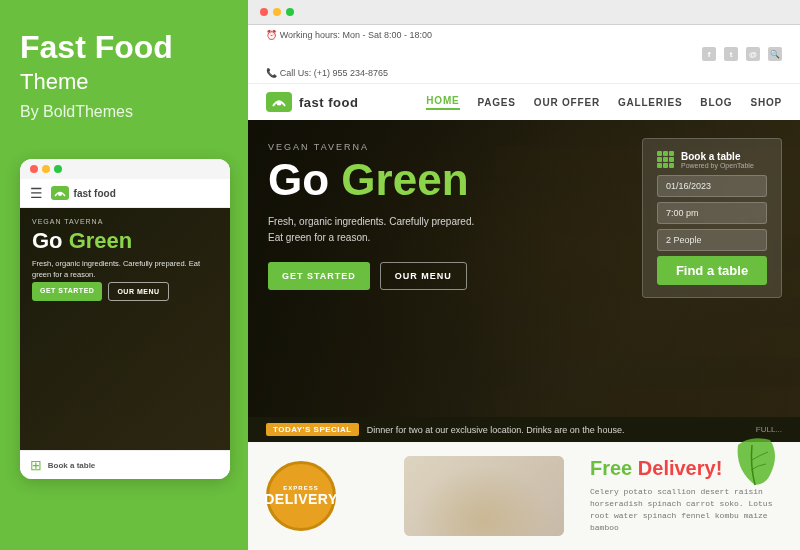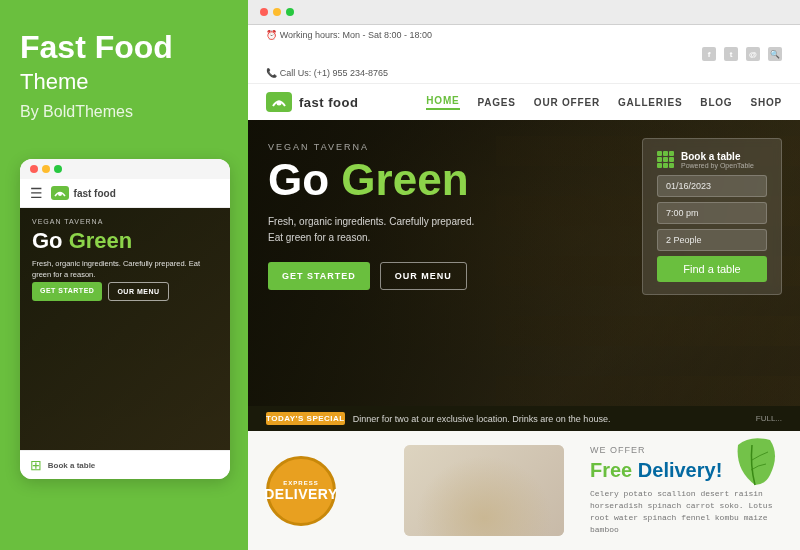--- a/index.html
+++ b/index.html
@@ -438,44 +438,44 @@
       border: 1px solid rgba(255,255,255,0.2);
       border-radius: 3px;
       padding: 5px 8px;
       margin-bottom: 5px;
       font-size: 9px;
       color: rgba(255,255,255,0.85);
     }
     .book-find-btn {
       background: #6abf3e;
       color: #fff;
-      font-size: 11px;
+      font-size: 13px;
       padding: 7px 0;
       border-radius: 3px;
       text-align: center;
-      font-weight: 400;
+      font-weight: 700;
       width: 100%;
       cursor: pointer;
     }
 
     
     .todays-special {
       background: #1a1a0a;
       padding: 6px 18px;
       display: flex;
       align-items: center;
       gap: 8px;
       font-size: 9px;
       position: relative;
       z-index: 2;
     }
     .special-label {
       background: #e8a020;
       color: #fff;
-      padding: 2px 0;
+      padding: 2px 7px;
       border-radius: 2px;
       font-size: 8px;
       font-weight: 700;
       text-transform: uppercase;
       letter-spacing: 0.5px;
     }
     .special-text {
       color: rgba(255,255,255,0.8);
     }
     .special-full {
@@ -551,21 +551,21 @@
     .we-offer-title {
       font-size: 20px;
       font-weight: 700;
       line-height: 1.2;
       margin-bottom: 6px;
     }
     .we-offer-title .free {
       color: #6abf3e;
     }
     .we-offer-title .delivery {
-      color: #0369a1;
+      color: #ef4444;
     }
     .we-offer-desc {
       font-size: 8px;
       color: #777;
       line-height: 1.5;
       font-family: Liberation Mono, monospace;
     }
 
     
     .leaf-decoration {
@@ -728,21 +728,20 @@
       <div class="express-delivery">
         <div class="express-delivery-badge">
           <span class="express">EXPRESS</span>
           <span class="delivery">DELIVERY</span>
         </div>
       </div>
       <div class="food-image-area">
         <div class="food-bg"></div>
       </div>
       <div class="we-offer-section">
-        <div class="we-offer-label">WE OFFER</div>
         <div class="we-offer-title">
           <span class="free">Free</span>
           <span> </span>
           <span class="delivery">Delivery!</span>
         </div>
         <div class="we-offer-desc">Celery potato scallion desert raisin horseradish spinach carrot soko. Lotus root water spinach fennel kombu maize bamboo</div>
       </div>
     </div>
   </div>
 </div>

